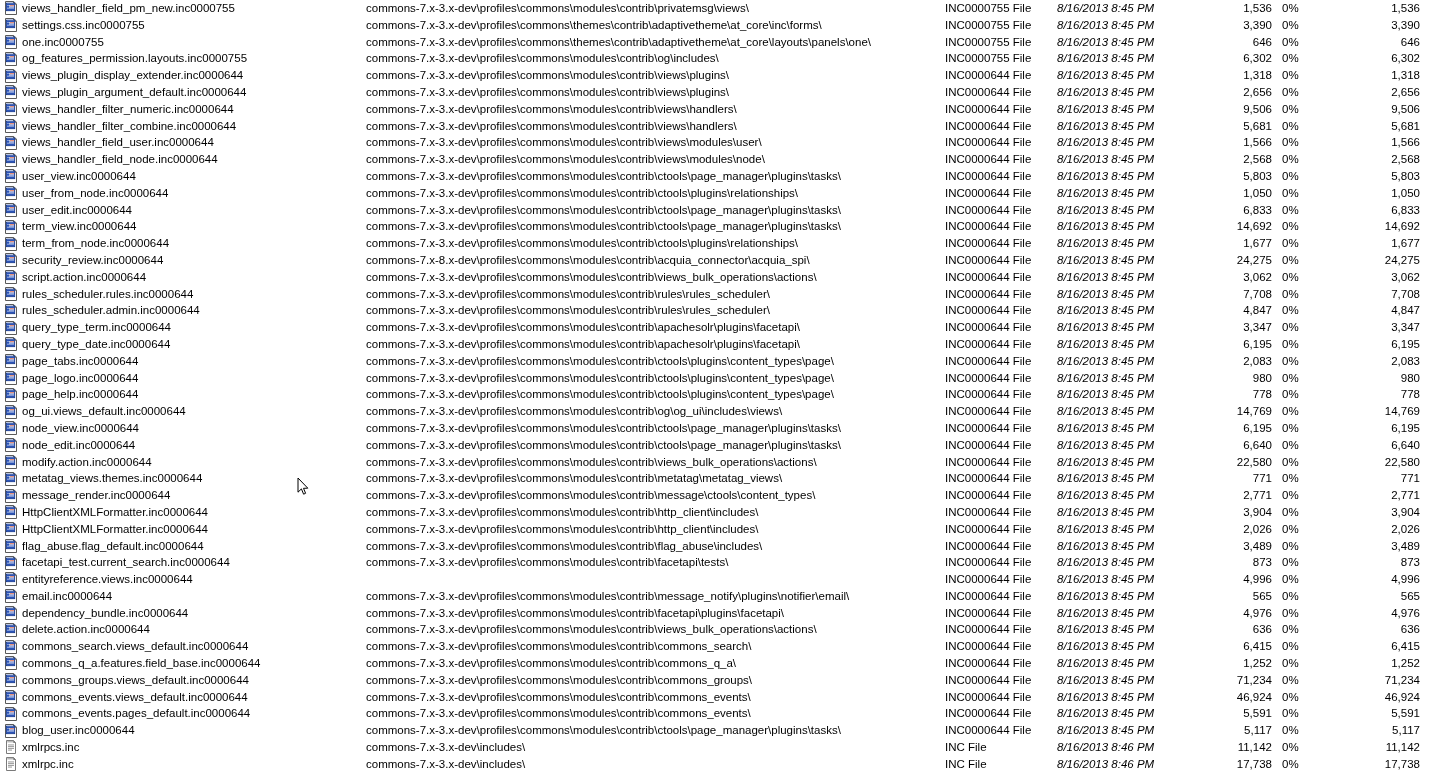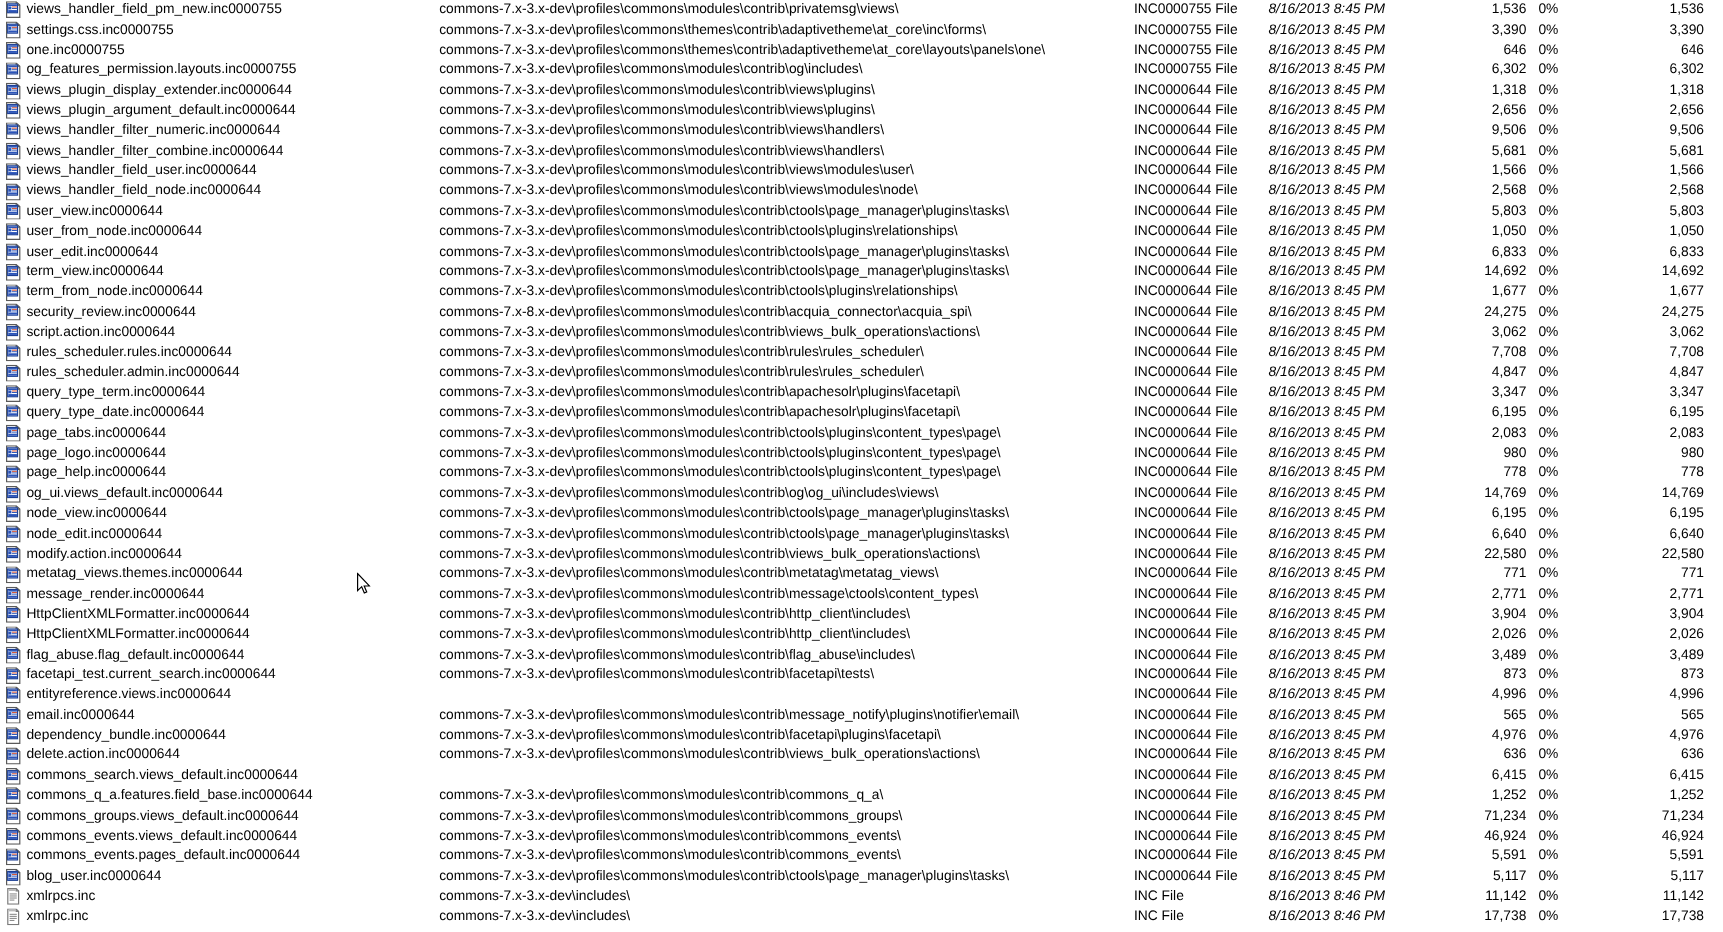--- a/index.html
+++ b/index.html
@@ -1010,20 +1010,21 @@
               <rect x="2.4" y="2.2" width="8.2" height="7.4" fill="#ffffff" stroke="#1c3f94" stroke-width="1"></rect>
               <rect x="2.9" y="2.7" width="7.2" height="1.3" fill="#2a53b8"></rect>
               <rect x="2.9" y="4.4" width="2.6" height="2.4" fill="#2a53b8"></rect>
               <rect x="6.0" y="4.4" width="4.1" height="0.8" fill="#d24b2a"></rect>
               <rect x="6.0" y="5.7" width="4.1" height="0.8" fill="#2a53b8"></rect>
               <rect x="2.9" y="7.4" width="7.2" height="1.7" fill="#2a53b8"></rect>
             </svg>
           </span>
           <span class="label">commons_search.views_default.inc0000644</span>
         </div>
+        <div class="c-path">commons-7.x-3.x-dev\profiles\commons\modules\contrib\commons_search\</div>
         <div class="c-type">INC0000644 File</div>
         <div class="c-date">8/16/2013 8:45 PM</div>
         <div class="c-size">6,415</div>
         <div class="c-ratio">0%</div>
         <div class="c-packed">6,415</div>
       </div>
       <div class="row">
         <div class="c-name">
           <span class="icon">
             <svg viewBox="0 0 14 14" width="14" height="14" xmlns="http://www.w3.org/2000/svg">

